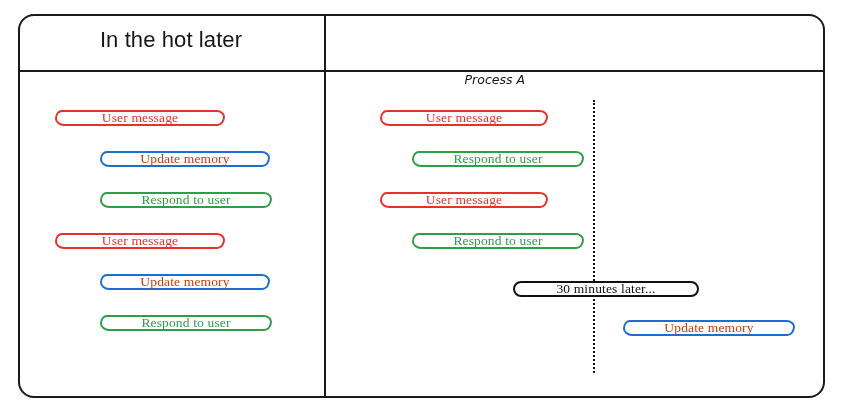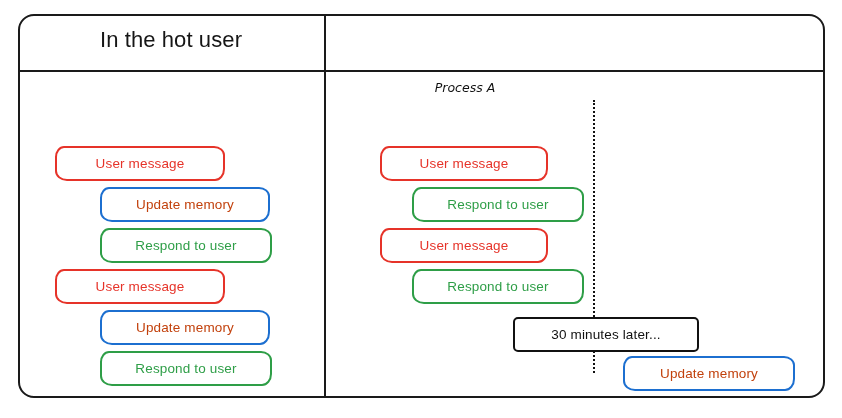--- a/index.html
+++ b/index.html
@@ -70,74 +70,73 @@
   
   .proc-label {
     position: absolute;
     font-family: "DejaVu Sans", sans-serif;
     font-size: 12.5px;
     font-style: italic;
     color: #121212;
     white-space: nowrap;
     text-align: center;
   }
-  .proc-label.a { left: 405px; top: 80px; width: 120px; }
+  .proc-label.a { left: 405px; top: 72px; width: 120px; text-align: right; }
   .proc-label.b { left: 630px; top: 72px; width: 120px; }
 
   
   .dotted-sep {
     position: absolute;
     left: 593px;
     top: 100px;
     width: 0;
     height: 273px;
     border-left: 2.6px dotted #111111;
   }
 
   
   .chip {
     position: absolute;
     box-sizing: border-box;
-    height: 35px;
+    height: 16px;
     border-width: 2.2px;
     border-style: solid;
     border-radius: 9px 11px 10px 12px / 11px 9px 12px 10px;
     background: #ffffff;
     display: flex;
     align-items: center;
     justify-content: center;
-    font-family: Liberation Sans, sans-serif;
+    font-family: Liberation Serif, serif;
     font-size: 13.5px;
     font-weight: 400;
     letter-spacing: 0.15px;
     white-space: nowrap;
     user-select: none;
-    margin-top: 36px;
   }
   .chip.red   { border-color: #e63329; color: #e63329; }
   .chip.blue  { border-color: #1c6fd0; color: #c2410c; }
   .chip.green { border-color: #2e9e47; color: #2e9e47; text-align: center; }
   .chip.black {
     border-color: #111111;
     color: #111111;
     border-width: 2.6px;
-    border-radius: 5px;
+    border-radius: 14px;
     z-index: 5;
   }
 </style>
 </head>
 <body>
 
 <div id="diagram-root">
 
   <div class="frame"></div>
   <div class="header-rule"></div>
   <div class="col-divider"></div>
 
-  <div class="panel-title left">In the hot user</div>
+  <div class="panel-title left">In the hot later</div>
 
 
   <div class="proc-label a">Process A</div>
 
 
   <div class="dotted-sep"></div>
 
   <div id="chip-layer">
       <div class="chip red" style="left: 55px; top: 110px; width: 170px;">User message</div>
       <div class="chip blue" style="left: 100px; top: 151px; width: 170px;">Update memory</div>

